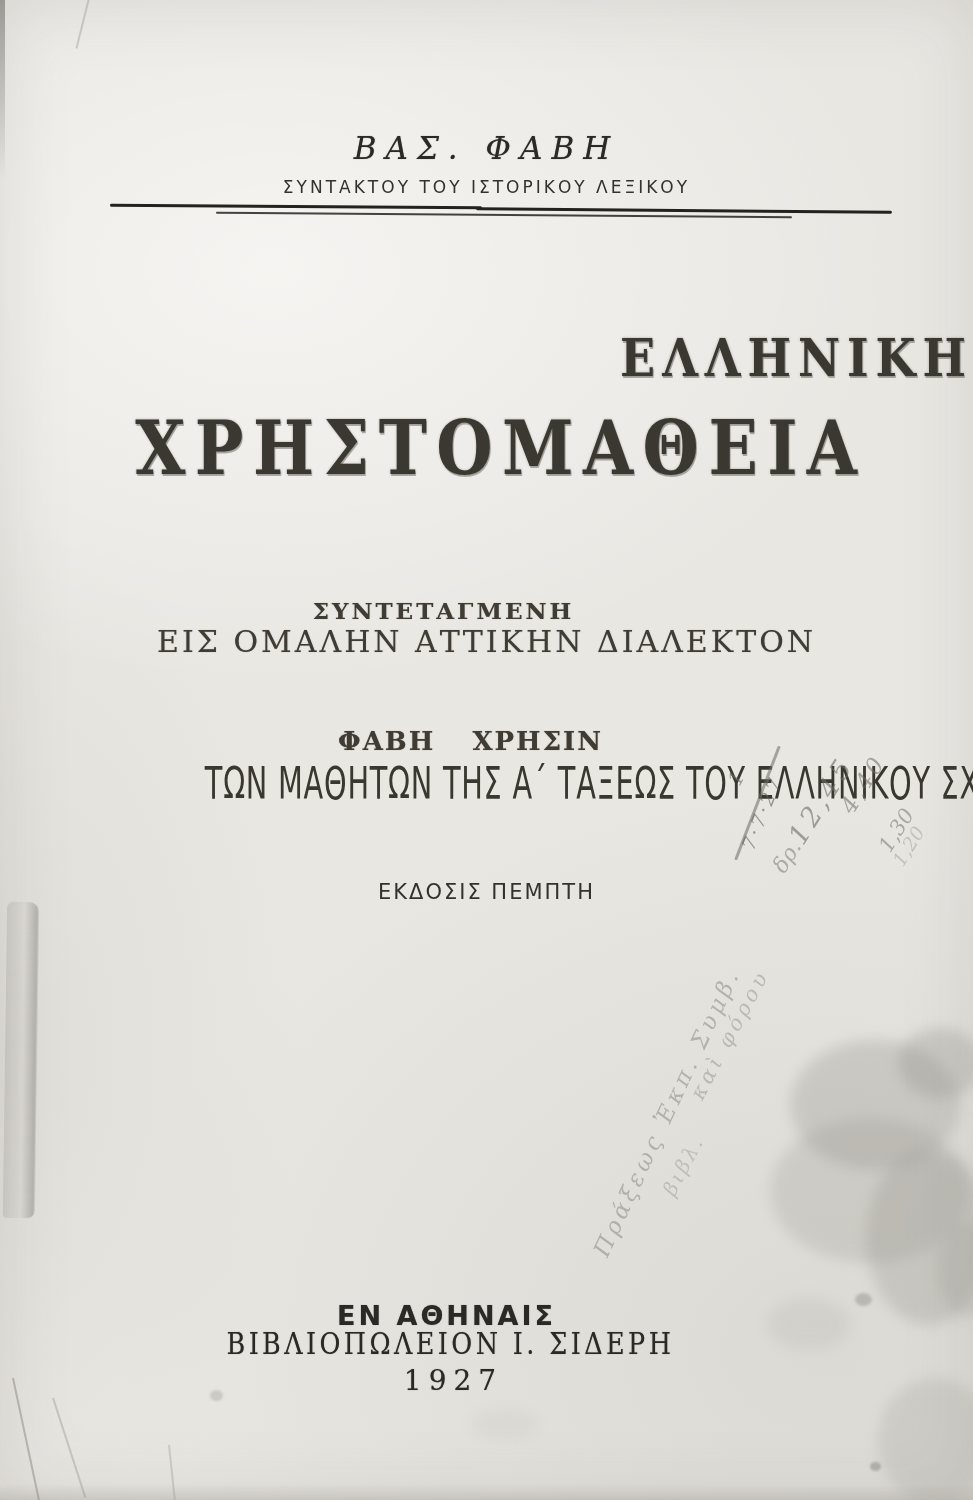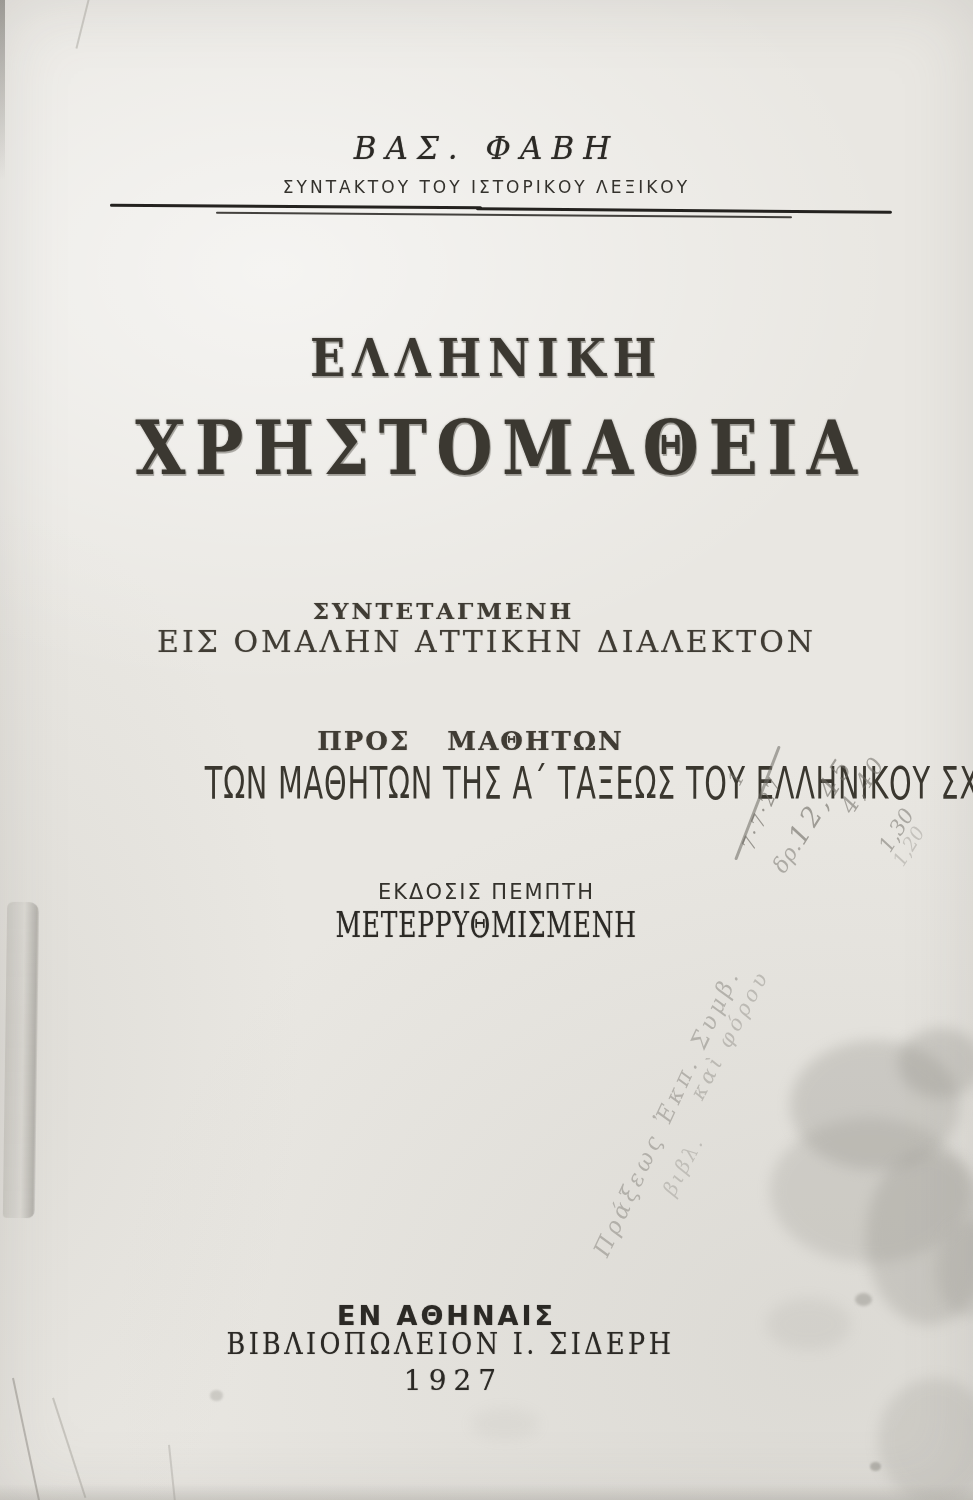--- a/index.html
+++ b/index.html
@@ -23,21 +23,21 @@
   .ink-soft{color:#403c34;text-shadow:0 0 1px rgba(64,60,52,0.5);}
 
   .author{top:130px;font-size:31px;letter-spacing:9px;font-style:italic;}
   .author-role{top:177px;font-family:"DejaVu Sans",sans-serif;font-size:17px;letter-spacing:3px;color:#34322d;}
 
   .rule{position:absolute;background:#24221f;border-radius:2px;}
   .rule1{left:110px;top:205px;width:372px;height:3px;transform:rotate(0.35deg);}
   .rule2{left:476px;top:209px;width:416px;height:3px;transform:rotate(0.5deg);}
   .rule3{left:216px;top:214px;width:576px;height:2px;transform:rotate(0.45deg);opacity:0.85;}
 
-  .title1{top:331px;font-size:46px;font-weight:bold;letter-spacing:7px;}
+  .title1{top:331px;font-size:46px;font-weight:bold;letter-spacing:7px;text-align:right;}
   .title1 > span{transform:scale(1.0,1.15);}
   .title2{top:408px;font-size:68px;font-weight:bold;letter-spacing:10px;}
   .title2 > span{transform:translateX(14px) scale(0.95,1.1);}
   .mottle{color:#3b3831;text-shadow:1px 1px 0 rgba(59,56,49,0.35), -1px 0 0 rgba(233,231,226,0.45), 0 0 2px rgba(59,56,49,0.5);}
 
   .composed1{top:597px;font-size:23px;font-weight:bold;letter-spacing:3px;}
   .composed1 > span{transform:translateX(-43px);}
   .composed2{top:624px;font-size:30px;font-weight:normal;letter-spacing:3px;}
   .usage1{top:726px;font-size:26px;font-weight:bold;letter-spacing:2px;word-spacing:26px;}
   .usage1 > span{transform:translateX(-16px);}
@@ -139,31 +139,28 @@
   </div>
 
   <div class="row composed1 ink-soft">
     <span>ΣΥΝΤΕΤΑΓΜΕΝΗ</span>
   </div>
   <div class="row composed2 ink-soft">
     <span>ΕΙΣ ΟΜΑΛΗΝ ΑΤΤΙΚΗΝ ΔΙΑΛΕΚΤΟΝ</span>
   </div>
 
   <div class="row usage1 ink-soft">
-    <span>ΠΡΟΣ ΜΑΘΗΤΩΝ</span>
+    <span>ΦΑΒΗ ΧΡΗΣΙΝ</span>
   </div>
   <div class="row usage2">
     <span>ΤΩΝ ΜΑΘΗΤΩΝ ΤΗΣ Α´ ΤΑΞΕΩΣ ΤΟΥ ΕΛΛΗΝΙΚΟΥ ΣΧΟΛΕΙΟΥ</span>
   </div>
 
   <div class="row edition1">
     <span>ΕΚΔΟΣΙΣ ΠΕΜΠΤΗ</span>
-  </div>
-  <div class="row edition2 ink">
-    <span>ΜΕΤΕΡΡΥΘΜΙΣΜΕΝΗ</span>
   </div>
 
   <div class="row city ink">
     <span>ΕΝ ΑΘΗΝΑΙΣ</span>
   </div>
   <div class="row publisher ink">
     <span>ΒΙΒΛΙΟΠΩΛΕΙΟΝ Ι. ΣΙΔΕΡΗ</span>
   </div>
   <div class="row year ink">
     <span>1927</span>

